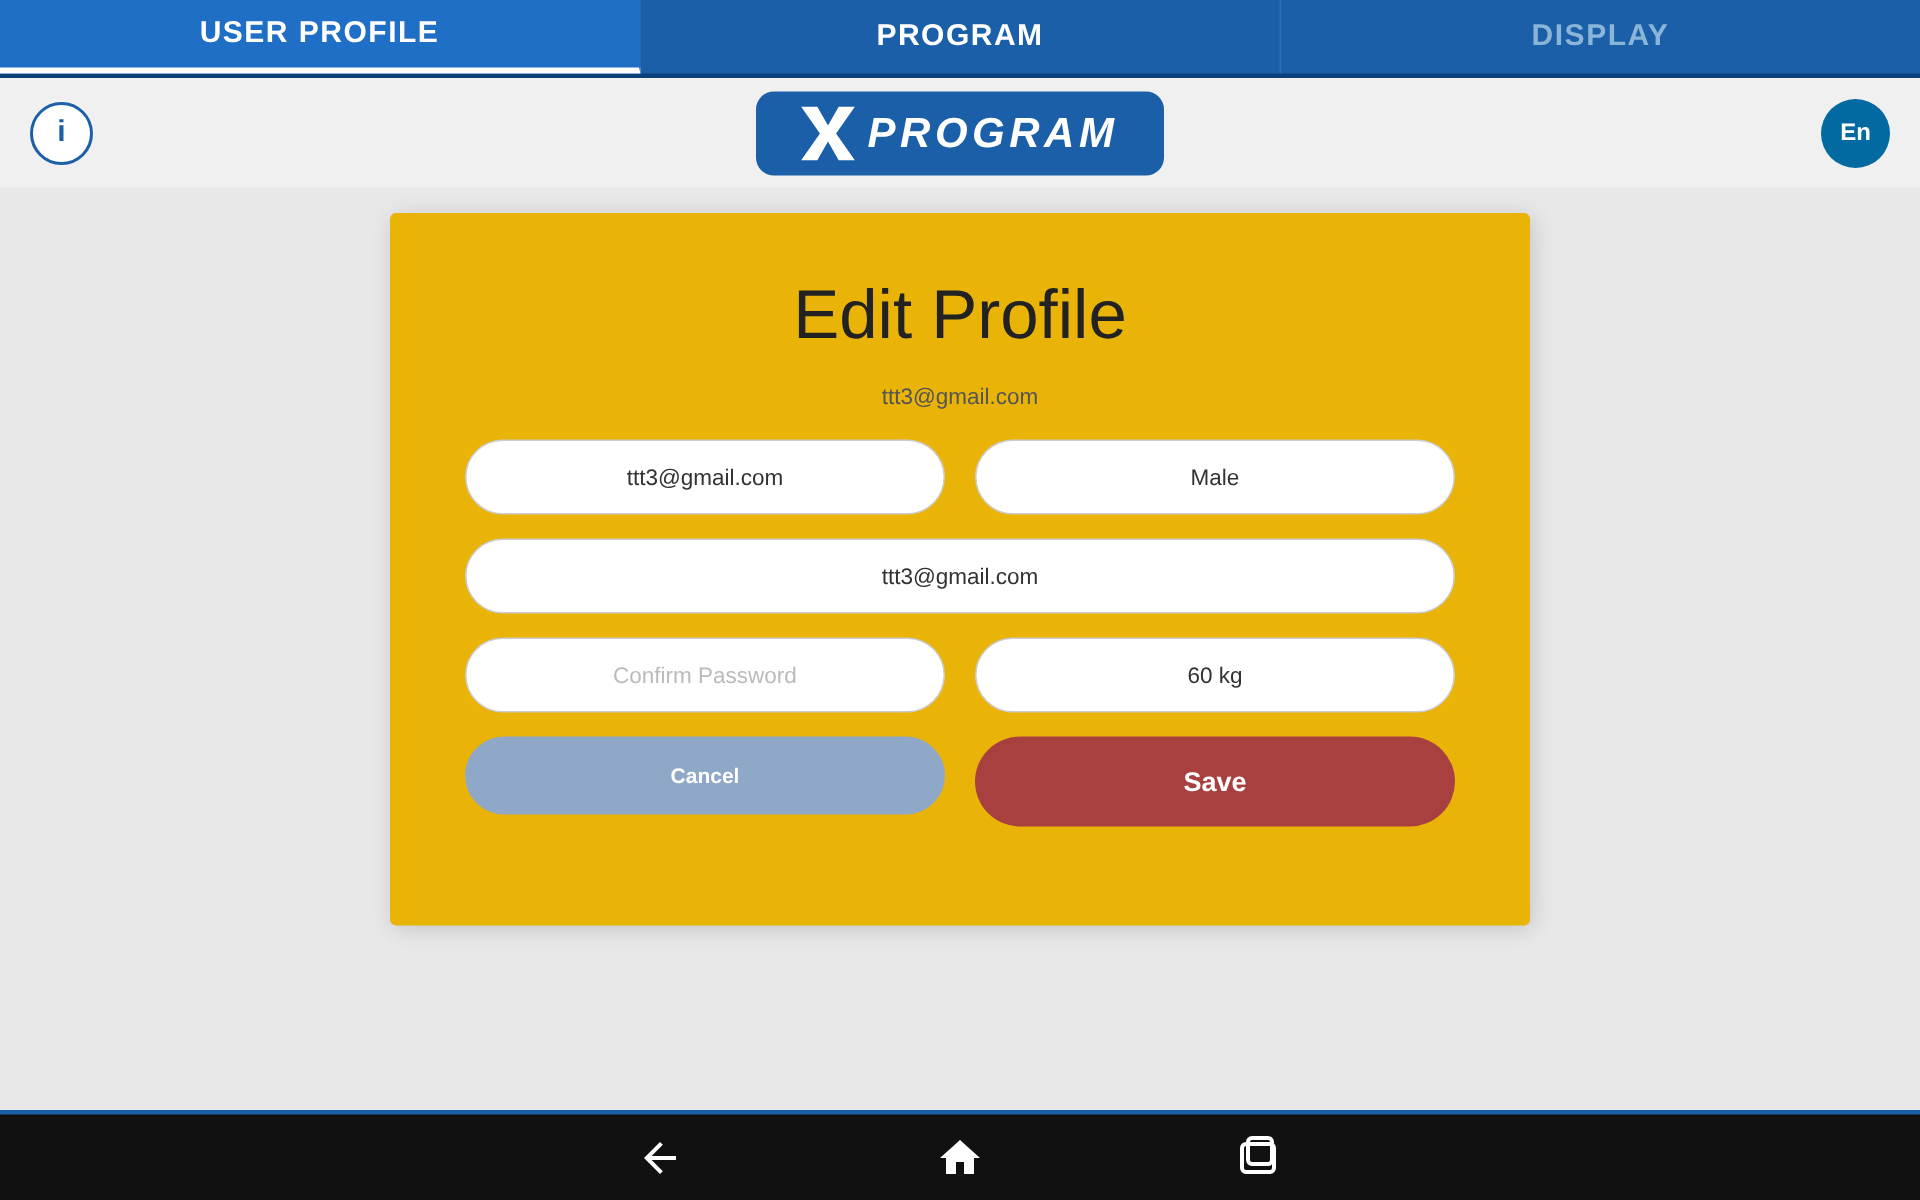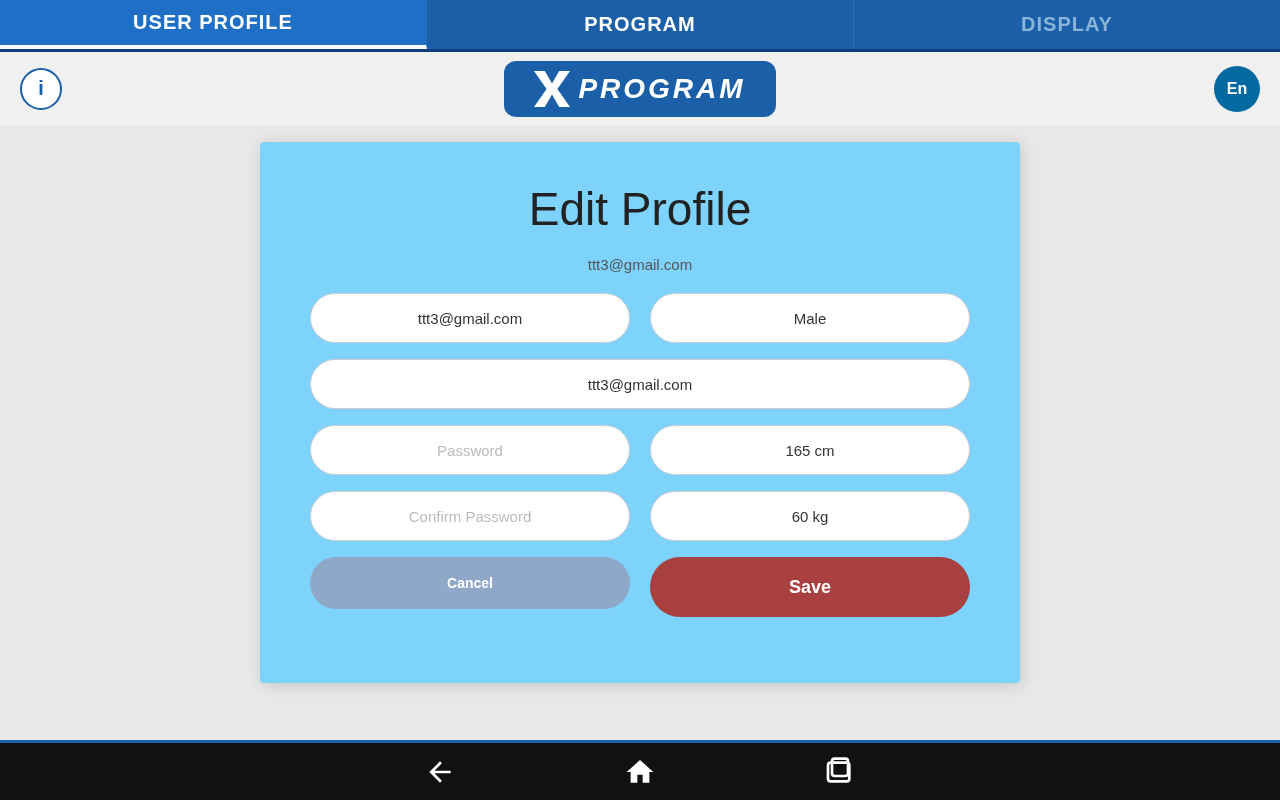--- a/index.html
+++ b/index.html
@@ -102,21 +102,21 @@
       align-items: center;
       justify-content: center;
     }
 
     
     .form-card {
       position: absolute;
       top: 90px;
       left: 50%;
       transform: translateX(-50%);
-      background: #7dd3fc;
+      background: #eab308;
       border-radius: 4px;
       box-shadow: 2px 2px 15px rgba(0,0,0,0.15);
       width: 760px;
       padding: 40px 50px 50px;
     }
     .form-title {
       text-align: center;
       font-size: 46px;
       font-weight: 300;
       color: #222;
@@ -250,24 +250,20 @@
 
     <div class="form-row">
       <input class="form-input" type="text" value="ttt3@gmail.com" style="">
       <input class="form-input" type="text" value="Male" style="">
     </div>
 
     <div class="form-row">
       <input class="form-input" type="text" value="ttt3@gmail.com" style="">
     </div>
 
-    <div class="form-row">
-      <input class="form-input" type="password" placeholder="Password" style="">
-      <input class="form-input" type="text" value="165 cm" style="">
-    </div>
 
     <div class="form-row">
       <input class="form-input" type="password" placeholder="Confirm Password" style="">
       <input class="form-input" type="text" value="60 kg" style="">
     </div>
 
     <div class="form-row">
       <button class="btn-cancel">Cancel</button>
       <button class="btn-save">Save</button>
     </div>

